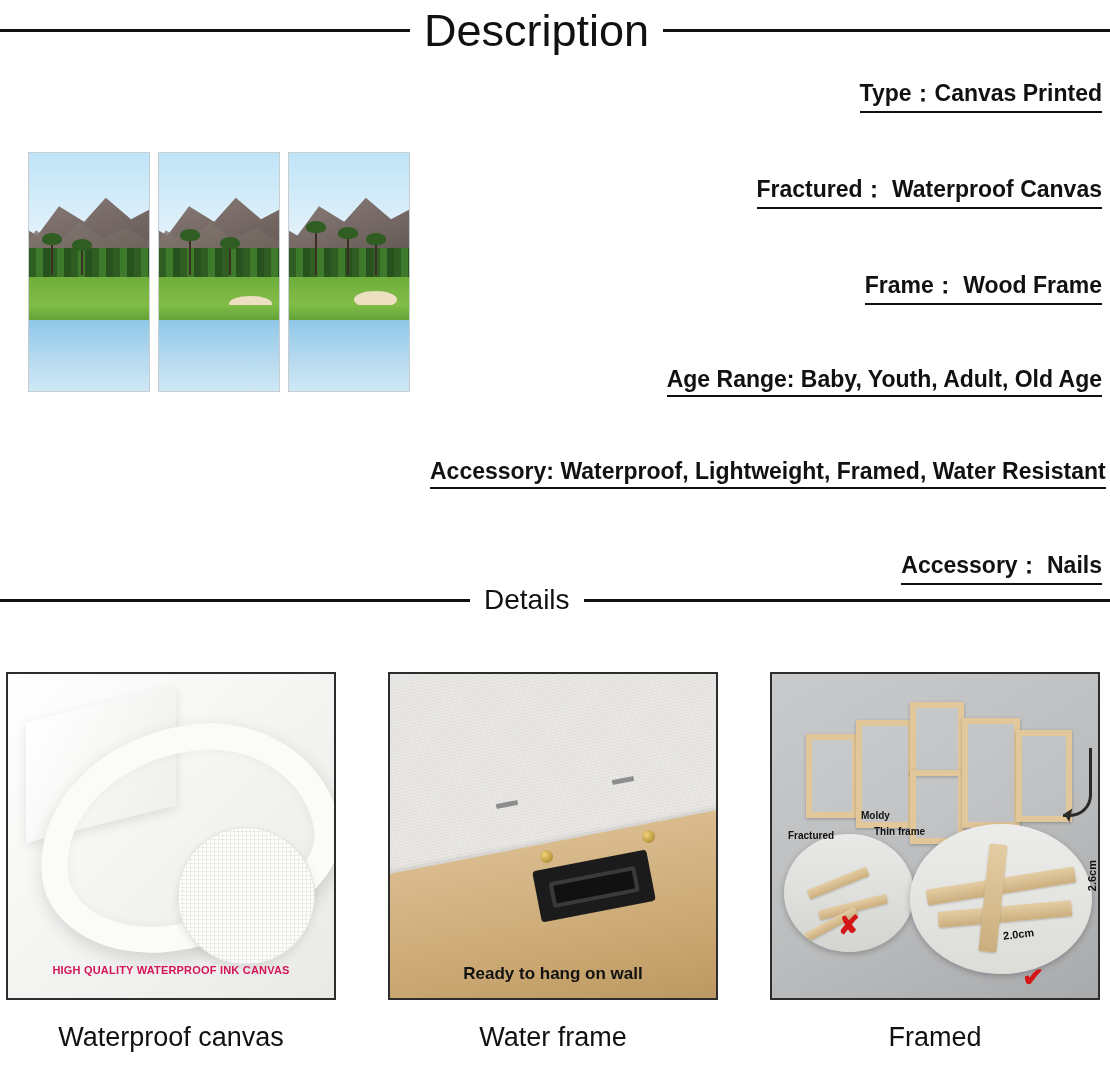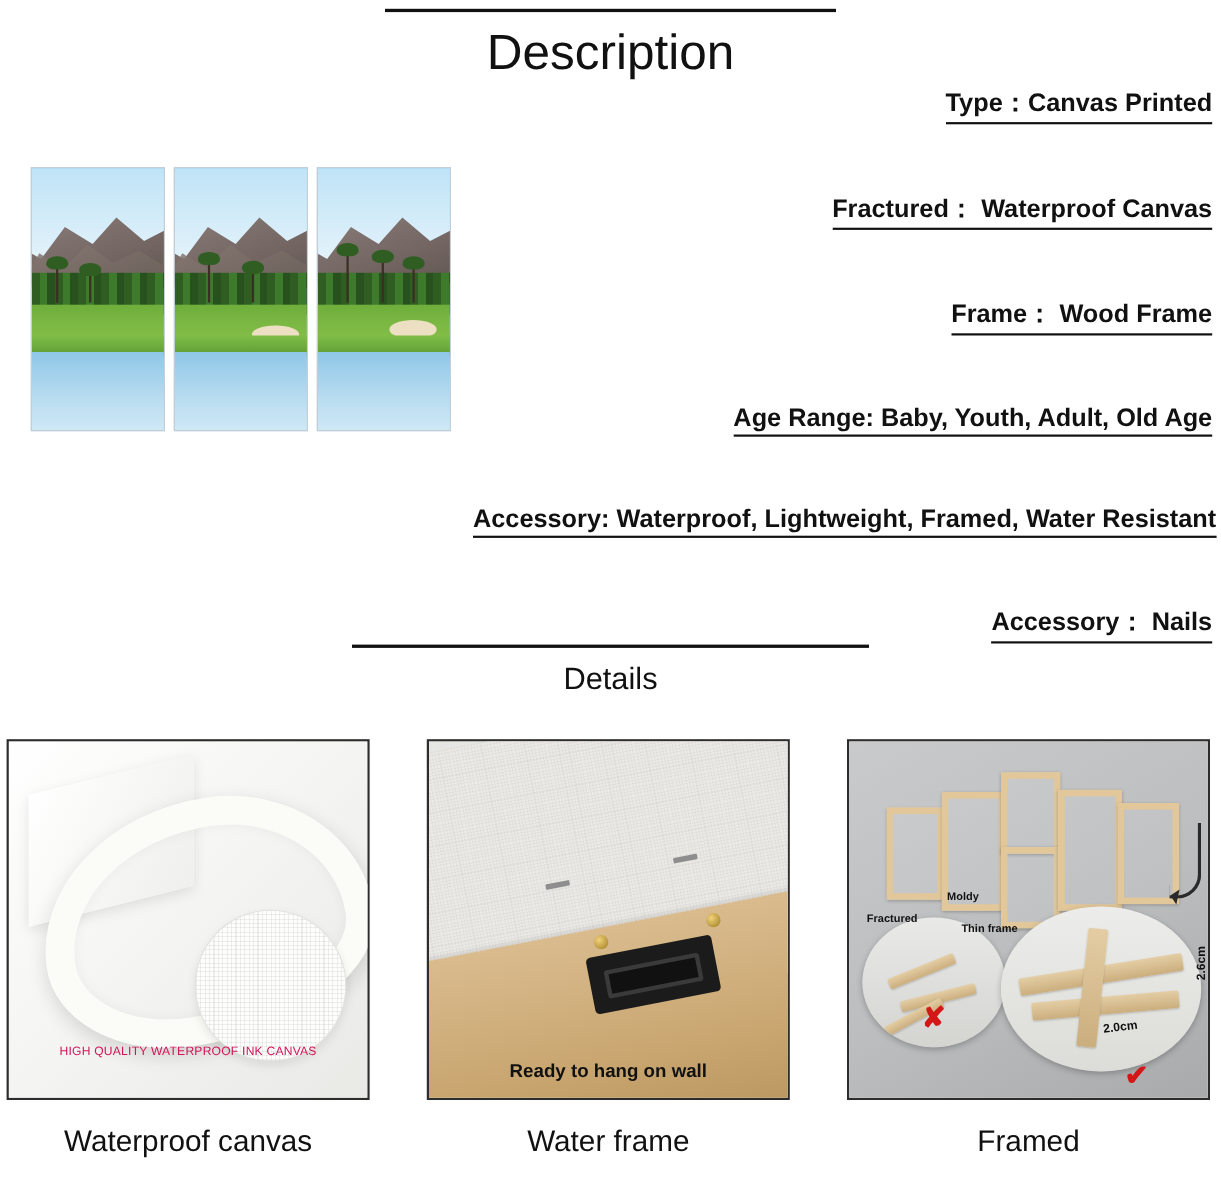--- a/index.html
+++ b/index.html
@@ -16,21 +16,20 @@
     overflow: hidden;
   }
 
   
   .section-header {
     display: flex;
     align-items: center;
     gap: 14px;
     width: 100%;
     box-sizing: border-box;
-    flex-direction: column;
   }
   .rule {
     height: 3px;
     background: #111;
     flex: 0 0 auto;
   }
   .section-title {
     font-size: 42px;
     font-weight: 400;
     letter-spacing: 0px;
@@ -235,25 +234,25 @@
     border-radius: 50%;
     background:
       repeating-linear-gradient(0deg, rgba(0,0,0,.06) 0 1px, transparent 1px 4px),
       repeating-linear-gradient(90deg, rgba(0,0,0,.06) 0 1px, transparent 1px 4px),
       #fdfdfb;
     box-shadow: 0 0 0 1px #e2e2de, 0 4px 10px rgba(0,0,0,.10);
   }
   .c1-label {
     position: absolute;
     left: 0; right: 0;
-    bottom: 36px;
+    bottom: 22px;
     text-align: center;
     color: #d4145a;
     font-size: 11px;
-    font-weight: 400;
+    font-weight: 700;
     letter-spacing: .2px;
   }
 
   
   .c2-bg {
     position: absolute; inset: 0;
     background: linear-gradient(160deg, #e6e6e4 0%, #dedcd8 60%, #cfccc6 100%);
   }
   .c2-canvas {
     position: absolute;
@@ -517,21 +516,21 @@
       </div>
       <div class="c3-arrow"></div>
 
       <div class="c3-oval c3-oval-left">
         <div class="stick" style="left:22px; top:44px;  width:64px; height:10px; transform:rotate(-22deg);"></div>
         <div class="stick" style="left:34px; top:68px;  width:70px; height:10px; transform:rotate(-14deg);"></div>
         <div class="stick" style="left:18px; top:86px;  width:58px; height:9px;  transform:rotate(-28deg);"></div>
       </div>
       <div class="c3-lab" style="left:16px; top:156px;">Fractured</div>
       <div class="c3-lab" style="left:89px; top:136px;">Moldy</div>
-      <div class="c3-lab" style="left:102px; top:165px;">Thin  frame</div>
+      <div class="c3-lab" style="left:102px; top:152px;">Thin  frame</div>
       <div class="mark x" style="left:66px; top:238px;">✘</div>
 
       <div class="c3-oval c3-oval-right">
         <div class="stick" style="left:16px; top:54px;  width:150px; height:16px; transform:rotate(-9deg);"></div>
         <div class="stick" style="left:28px; top:82px;  width:134px; height:16px; transform:rotate(-5deg);"></div>
         <div class="stick" style="left:74px; top:20px;  width:18px;  height:108px; transform:rotate(6deg);"></div>
       </div>
       <div class="dim" style="right:12px; top:186px; transform:rotate(-90deg); transform-origin:right top;">2.6cm</div>
       <div class="dim" style="right:64px; bottom:58px; transform:rotate(-7deg);">2.0cm</div>
       <div class="mark check" style="right:54px; bottom:8px;">✔</div>

